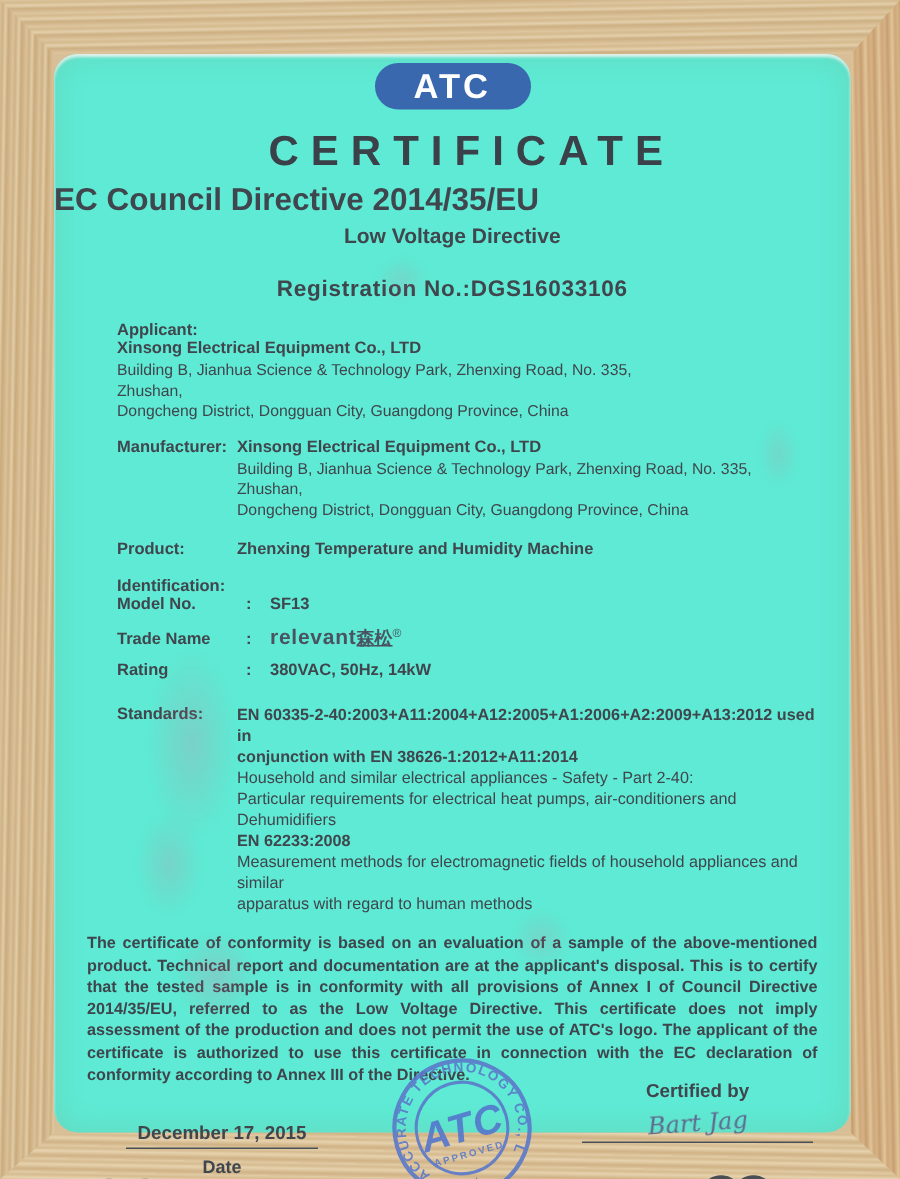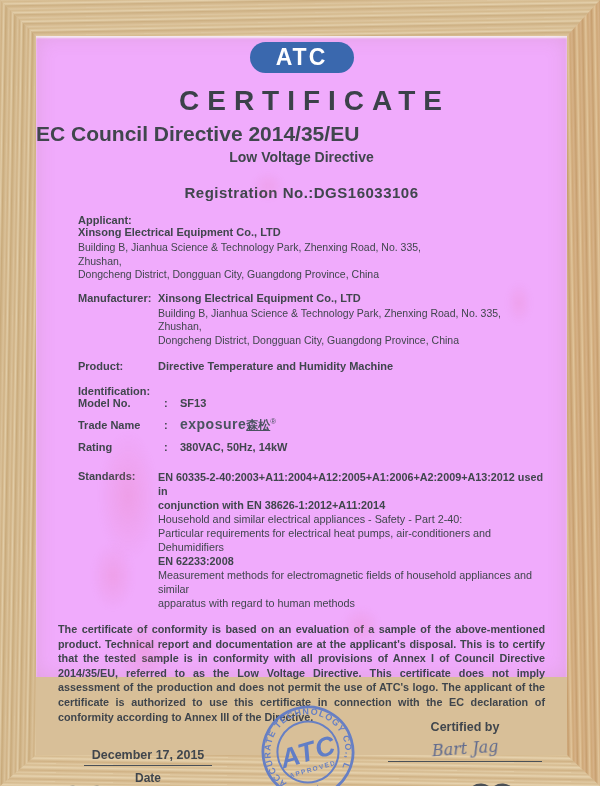--- a/index.html
+++ b/index.html
@@ -14,23 +14,23 @@
   .w-bottom { left:0; top:755px; width:600px; height:31px;
     background:repeating-linear-gradient(181deg,#e2cca6 0px,#d6bb90 2px,#e6d2ae 4px,#d0b285 7px,#ddc49c 9px);
     clip-path:polygon(36px 0,567px 0,600px 31px,0 31px); }
   .w-left { left:0; top:0; width:36px; height:786px;
     background:repeating-linear-gradient(91deg,#dbc29a 0px,#cfb184 2px,#e1cca7 4px,#c9aa7b 6px,#d9c098 9px);
     clip-path:polygon(0 0,36px 36px,36px 755px,0 786px); }
   .w-right { left:567px; top:0; width:33px; height:786px;
     background:repeating-linear-gradient(89deg,#d5b186 0px,#c79f6f 2px,#e0c49a 5px,#cfa878 7px,#d6b288 9px);
     clip-path:polygon(33px 0,33px 786px,0 755px,0 36px); }
 
-  .paper { position:absolute; left:36px; top:36px; width:531px; height:641px;
-    background:#f0abfc; color:#40464d;
-    box-shadow:inset 0 0 20px rgba(140,110,60,.15), inset 0 2px 2px rgba(255,255,255,.85); }
+  .paper { position:absolute; left:36px; top:36px; width:531px; height:719px;
+    background:#5eead4; color:#40464d;
+    box-shadow:inset 0 0 20px rgba(140,110,60,.15), inset 0 2px 2px rgba(255,255,255,.85);border-radius:16px; }
 
   
   .smudge { position:absolute; pointer-events:none; border-radius:50%; filter:blur(2px); }
   .s1 { left:62px; top:395px; width:60px; height:130px; background:radial-gradient(ellipse,rgba(232,110,150,.20),transparent 70%); }
   .s2 { left:55px; top:505px; width:44px; height:70px; background:radial-gradient(ellipse,rgba(232,110,150,.18),transparent 70%); }
   .s3 { left:80px; top:585px; width:55px; height:60px; background:radial-gradient(ellipse,rgba(232,110,150,.22),transparent 70%); }
   .s4 { left:215px; top:135px; width:34px; height:30px; background:radial-gradient(ellipse,rgba(232,110,150,.15),transparent 70%); }
   .s5 { left:470px; top:245px; width:26px; height:44px; background:radial-gradient(ellipse,rgba(232,110,150,.15),transparent 70%); }
   .s6 { left:305px; top:570px; width:40px; height:40px; background:radial-gradient(ellipse,rgba(232,110,150,.16),transparent 70%); }
 
@@ -123,36 +123,36 @@
           <div class="co-name">Xinsong Electrical Equipment Co., LTD</div>
           <div class="addr">
             <div>Building B, Jianhua Science &amp; Technology Park, Zhenxing Road, No. 335, Zhushan,</div>
             <div>Dongcheng District, Dongguan City, Guangdong Province, China</div>
           </div>
         </div>
       </div>
 
       <div class="frow mb13">
         <div class="flabel">Product:</div>
-        <div class="fval co-name">Directive Temperature and Humidity Machine</div>
+        <div class="fval co-name">Zhenxing Temperature and Humidity Machine</div>
       </div>
 
       <div class="frow mb10">
         <div class="flabel">Identification:</div>
         <div class="fval">
           <div class="id-row">
             <span class="id-name">Model No.</span>
             <span class="id-sep">:</span>
             <span class="id-val">SF13</span>
           </div>
           <div class="id-row">
             <span class="id-name">Trade Name</span>
             <span class="id-sep">:</span>
             <span>
-              <span class="logo-latin">exposure</span><span class="logo-cjk">森松</span><span class="logo-reg">®</span>
+              <span class="logo-latin">relevant</span><span class="logo-cjk">森松</span><span class="logo-reg">®</span>
             </span>
           </div>
           <div class="id-row">
             <span class="id-name">Rating</span>
             <span class="id-sep">:</span>
             <span class="id-val">380VAC, 50Hz, 14kW</span>
           </div>
         </div>
       </div>
 

